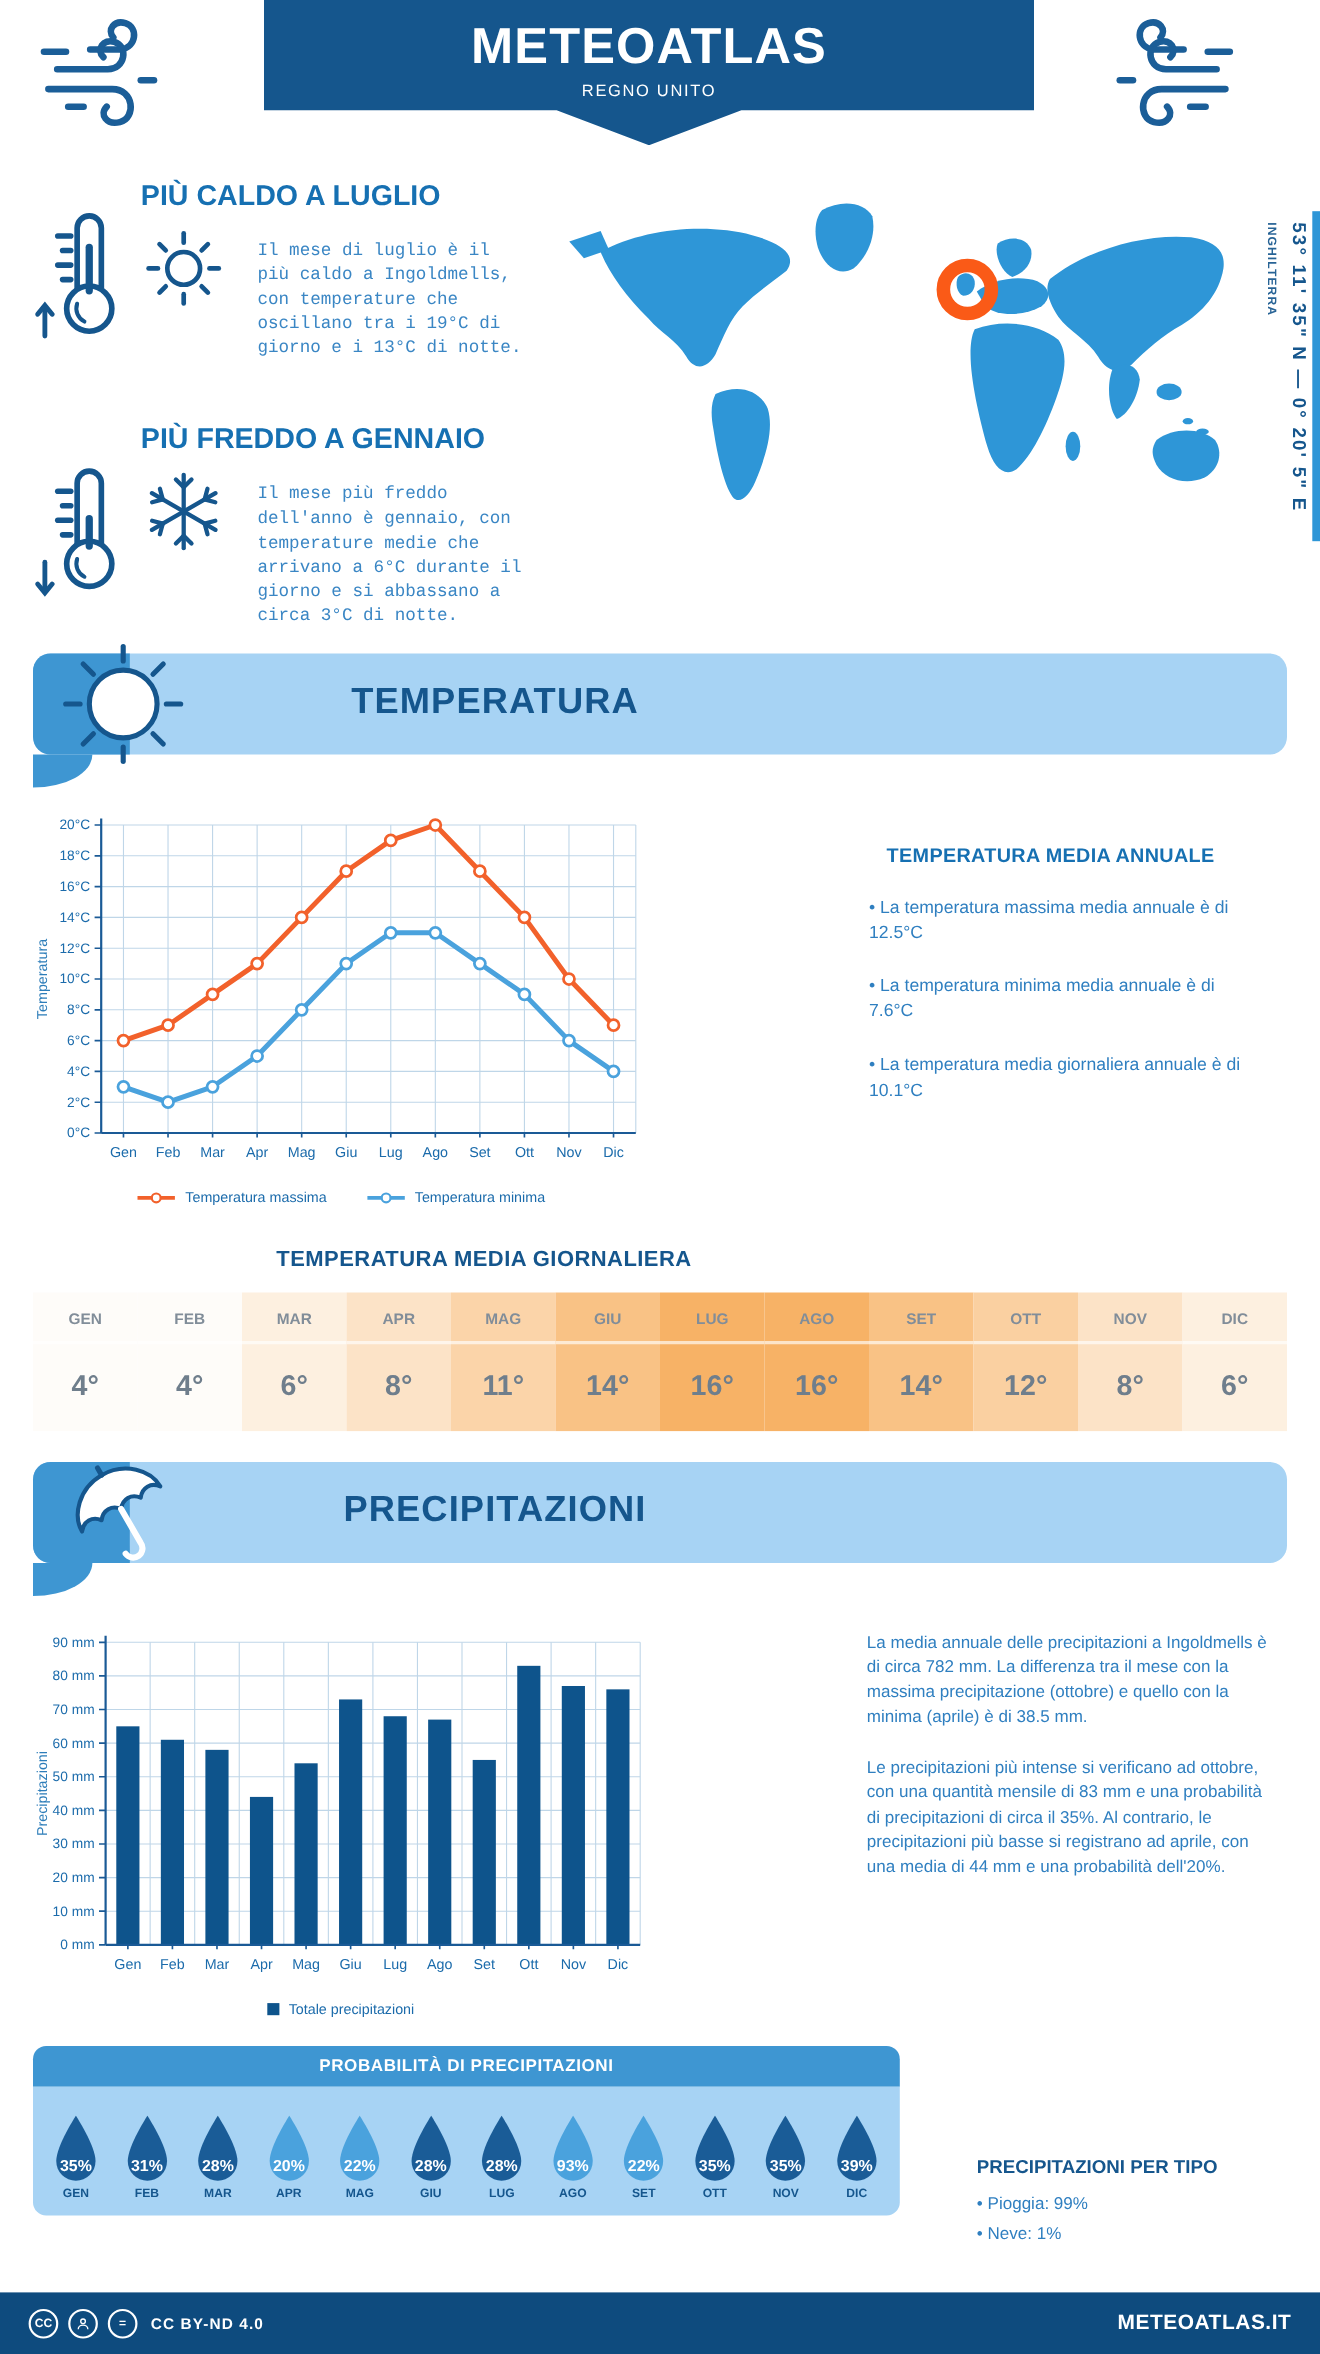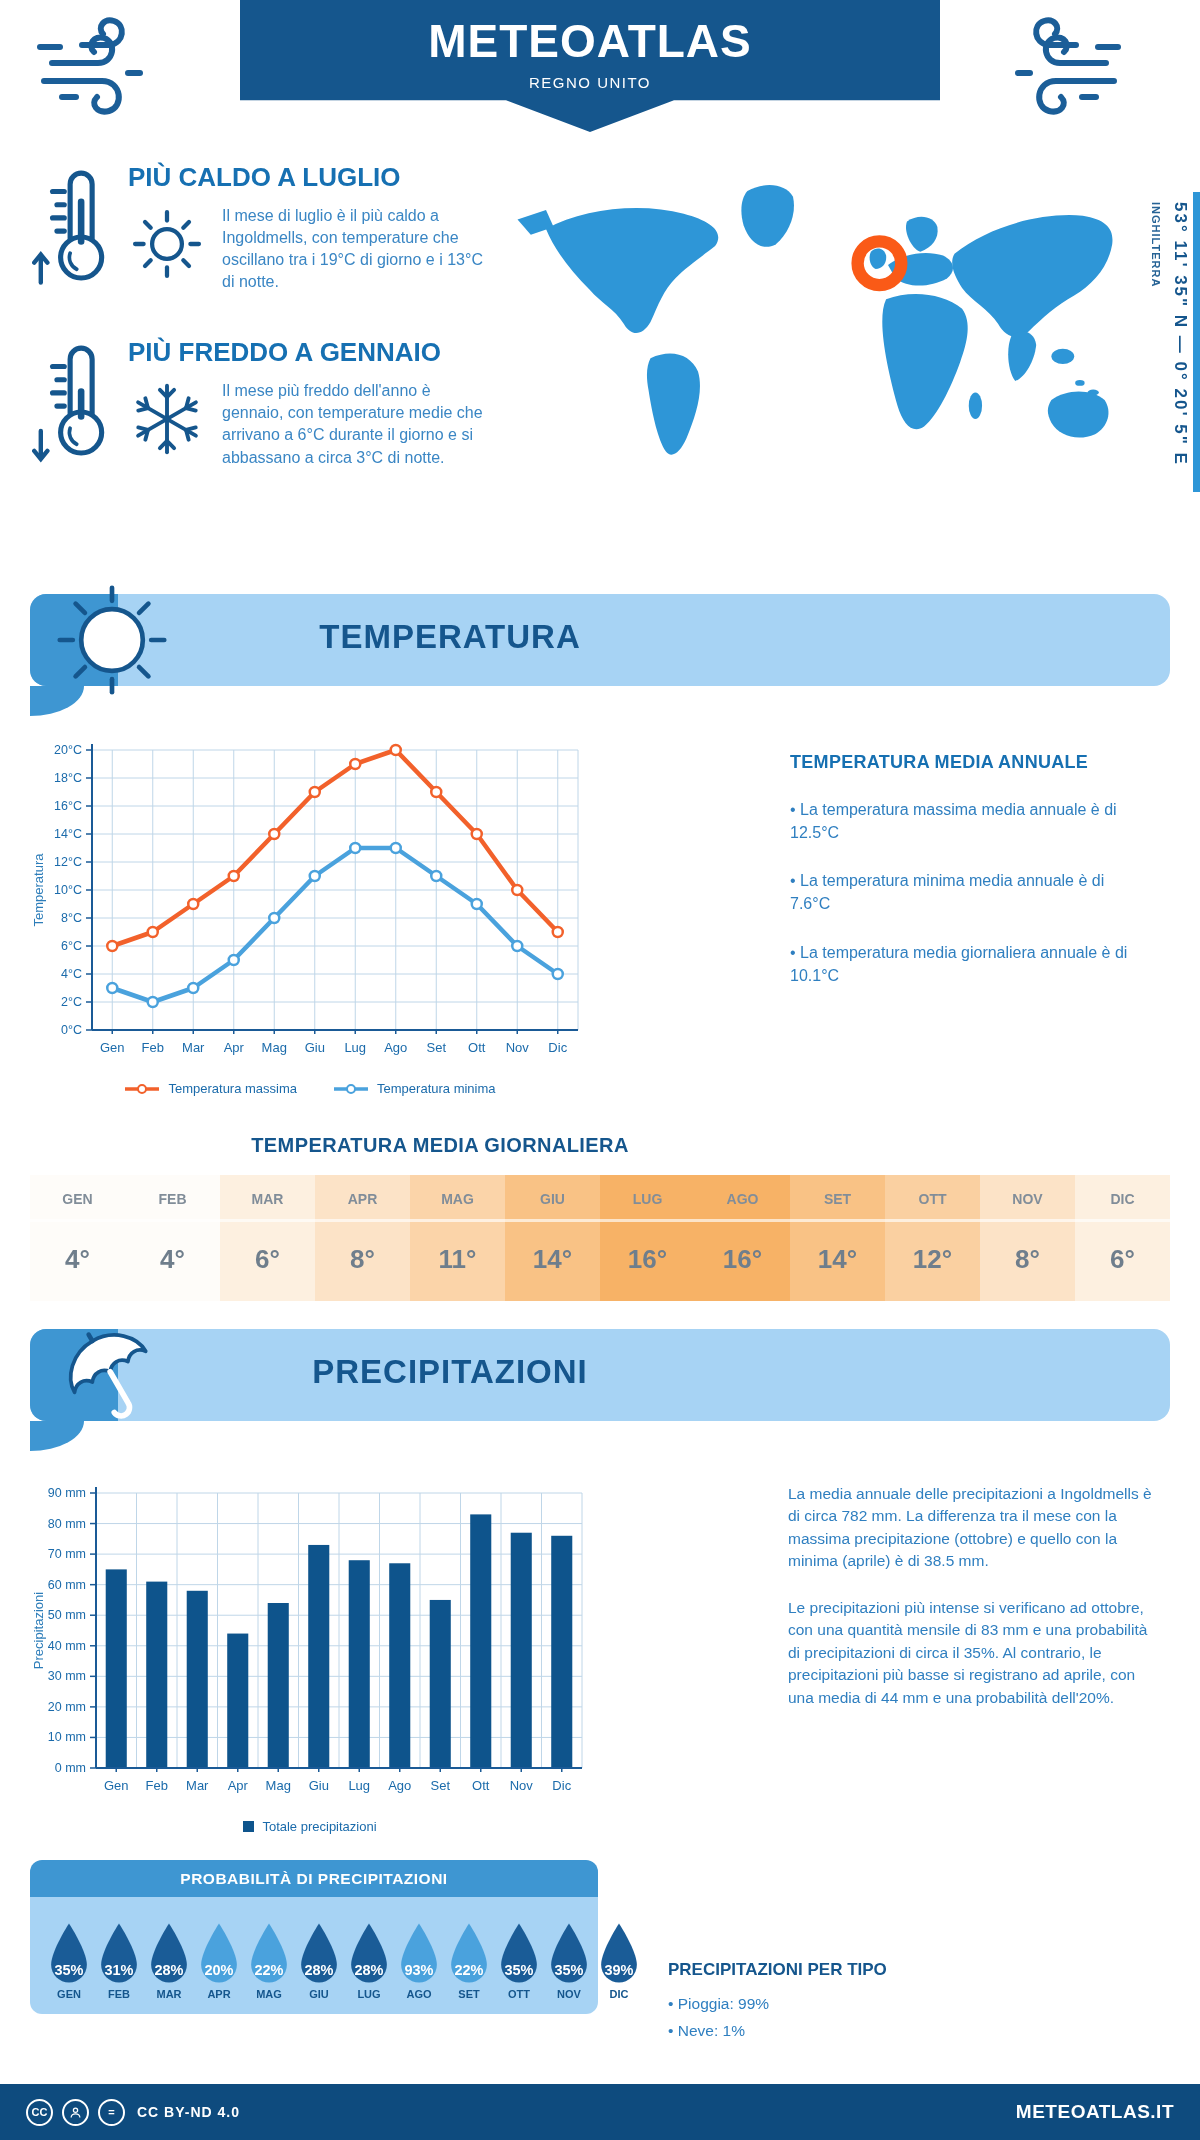--- a/index.html
+++ b/index.html
@@ -25,21 +25,21 @@
 
   
   .intro{position:relative;display:flex;height:452px;padding:30px 0 0 32px;box-sizing:border-box;}
   .intro-left{width:460px;flex:none;display:flex;flex-direction:column;gap:40px;}
   .info-block{display:flex;gap:8px;}
   .thermo{width:88px;flex:none;}
   .info-main{flex:1;}
   .info-heading{margin:0 0 8px;font-size:26px;font-weight:bold;color:var(--c-heading);}
   .info-row{display:flex;gap:12px;align-items:flex-start;}
   .mini-icon{width:78px;flex:none;margin-top:4px;}
-  .info-text{margin:4px;font-size:16px;line-height:1.38;color:var(--c-body);max-width:300px;}
+  .info-text{margin:16px;font-size:16px;line-height:1.38;color:var(--c-body);max-width:300px;font-family:Liberation Mono, monospace;}
   .map-wrap{flex:1;position:relative;padding-top:10px;}
   .map-wrap svg.world{width:640px;height:285px;}
   .coords{position:absolute;right:10px;top:40px;writing-mode:vertical-rl;color:var(--c-primary);}
   .coords span{display:block;}
   .coords .big{font-size:17px;font-weight:bold;letter-spacing:2px;}
   .coords .small{font-size:11px;font-weight:bold;letter-spacing:1px;margin-right:8px;opacity:.92;}
   .stripe{position:absolute;right:0;top:30px;width:7px;height:300px;background:var(--c-map);}
 
   
   .banner{position:relative;margin:10px 30px 0;height:92px;background:var(--c-banner-light);
@@ -54,37 +54,37 @@
   .banner-precip{margin-top:28px;}
 
   
   .temp-content,.precip-content{display:flex;margin:34px 30px 0;}
   .precip-content{margin-top:32px;}
   .chart-block{width:560px;flex:none;}
   .legend{display:flex;justify-content:center;gap:36px;margin-top:16px;}
   .legend-item{display:flex;align-items:center;gap:8px;font-size:13px;color:var(--c-axis);}
   .legend-swatch{width:11px;height:11px;display:inline-block;}
   .aside-annual{width:350px;margin-left:auto;margin-right:30px;padding-top:32px;}
-  .aside-annual h3{margin:0;font-size:18px;font-weight:bold;color:var(--c-heading);letter-spacing:.3px;}
+  .aside-annual h3{margin:16px;font-size:18px;font-weight:bold;color:var(--c-heading);letter-spacing:.3px;}
   .aside-annual .bullet{margin:26px 0 0;font-size:16px;line-height:1.42;color:var(--c-bullet);}
   .aside-precip{width:372px;margin-left:auto;margin-right:10px;padding-top:30px;}
   .aside-precip .para{margin:0 0 24px;font-size:15.5px;line-height:1.45;color:var(--c-bullet);}
 
   
   .table-title{margin:38px 30px 0;width:820px;text-align:center;font-size:20px;
                font-weight:bold;color:var(--c-primary);letter-spacing:.4px;}
   .t-table{display:grid;grid-template-columns:repeat(12,1fr);margin:18px 30px 0;}
   .t-col{text-align:center;}
   .t-month{padding:16px 0 12px;font-size:14px;font-weight:bold;color:#818d99;
            border-bottom:3px solid rgba(255,255,255,.65);}
   .t-val{padding:22px 0 26px;font-size:26px;font-weight:bold;color:#6f7e8c;}
 
   
   .bottom-row{display:flex;margin:26px 30px 0;}
-  .prob-box{width:568px;flex:none;}
+  .prob-box{width:788px;flex:none;}
   .prob-header{height:37px;background:var(--c-banner-accent);border-radius:12px 12px 0 0;
     display:flex;align-items:center;justify-content:center;color:#fff;font-size:15.5px;
     font-weight:bold;letter-spacing:.5px;}
   .prob-body{background:var(--c-banner-light);border-radius:0 0 12px 12px;
     padding:25px 14px 14px;display:flex;justify-content:space-between;}
   .drop-item{width:50px;text-align:center;position:relative;}
   .drop-svg{width:50px;height:62px;margin:0 auto;}
   .drop-pct{position:absolute;left:0;right:0;bottom:22px;font-size:14.5px;font-weight:bold;color:#fff;}
   .drop-month{margin-top:4px;font-size:11px;font-weight:bold;color:var(--c-primary);}
   .aside-type{margin-left:70px;width:360px;padding-top:100px;}

